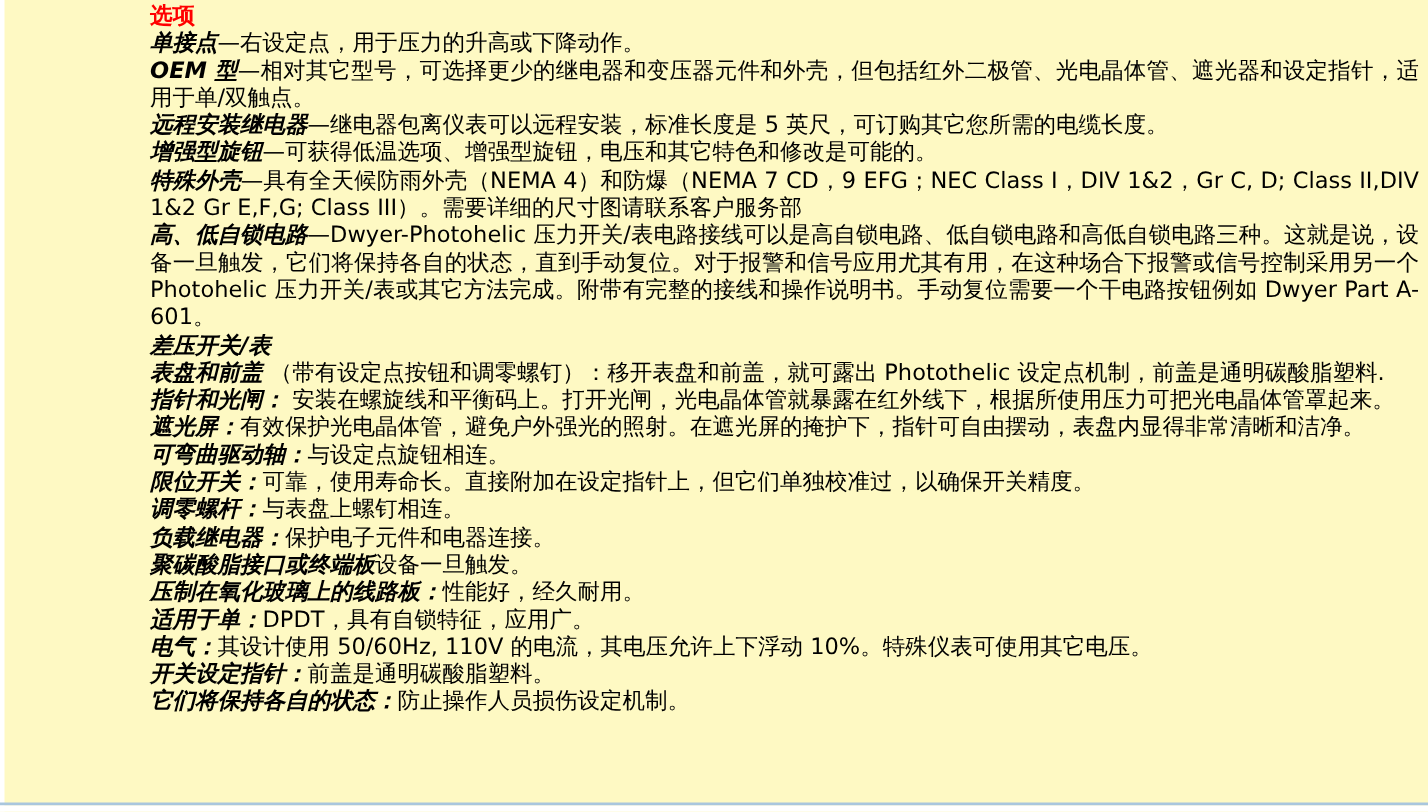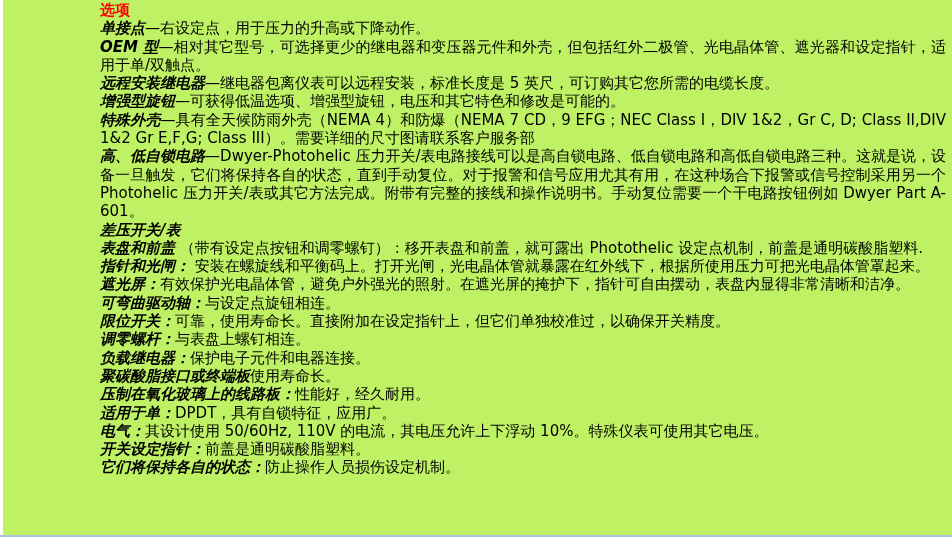--- a/index.html
+++ b/index.html
@@ -10,21 +10,21 @@
     width: 952px;
     height: 541px;
     overflow: hidden;
     background: #ffffff;
     font-family: "DejaVu Sans", sans-serif;
   }
   .page {
     position: relative;
     width: 952px;
     height: 541px;
-    background: #bef264;
+    background: #fef9c3;
     box-sizing: border-box;
   }
   .left-strip {
     position: absolute;
     left: 0; top: 0;
     width: 3px; height: 541px;
     background: #ffffff;
   }
   .bottom-rule {
     position: absolute;
@@ -95,21 +95,21 @@
     <p class="para"><b>遮光屏：</b><span>有效保护光电晶体管，避免户外强光的照射。在遮光屏的掩护下，指针可自由摆动，表盘内显得非常清晰和洁净。</span></p>
 
     <p class="para"><b>可弯曲驱动轴：</b><span>与设定点旋钮相连。</span></p>
 
     <p class="para"><b>限位开关：</b><span>可靠，使用寿命长。直接附加在设定指针上，但它们单独校准过，以确保开关精度。</span></p>
 
     <p class="para"><b>调零螺杆：</b><span>与表盘上螺钉相连。</span></p>
 
     <p class="para"><b>负载继电器：</b><span>保护电子元件和电器连接。</span></p>
 
-    <p class="para"><b>聚碳酸脂接口或终端板</b><span>使用寿命长。</span></p>
+    <p class="para"><b>聚碳酸脂接口或终端板</b><span>设备一旦触发。</span></p>
 
     <p class="para"><b>压制在氧化玻璃上的线路板：</b><span>性能好，经久耐用。</span></p>
 
     <p class="para"><b>适用于单：</b><span>DPDT，具有自锁特征，应用广。</span></p>
 
     <p class="para"><b>电气：</b><span>其设计使用 50/60Hz, 110V 的电流，其电压允许上下浮动 10%。特殊仪表可使用其它电压。</span></p>
 
     <p class="para"><b>开关设定指针：</b><span>前盖是通明碳酸脂塑料。</span></p>
 
     <p class="para"><b>它们将保持各自的状态：</b><span>防止操作人员损伤设定机制。</span></p>

